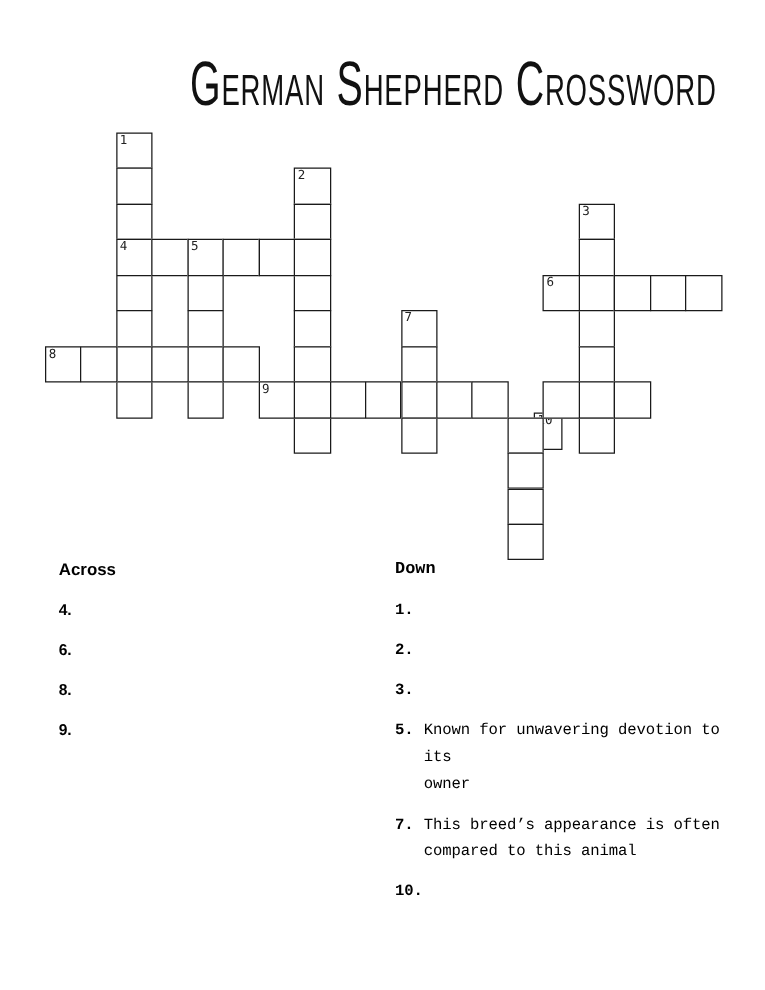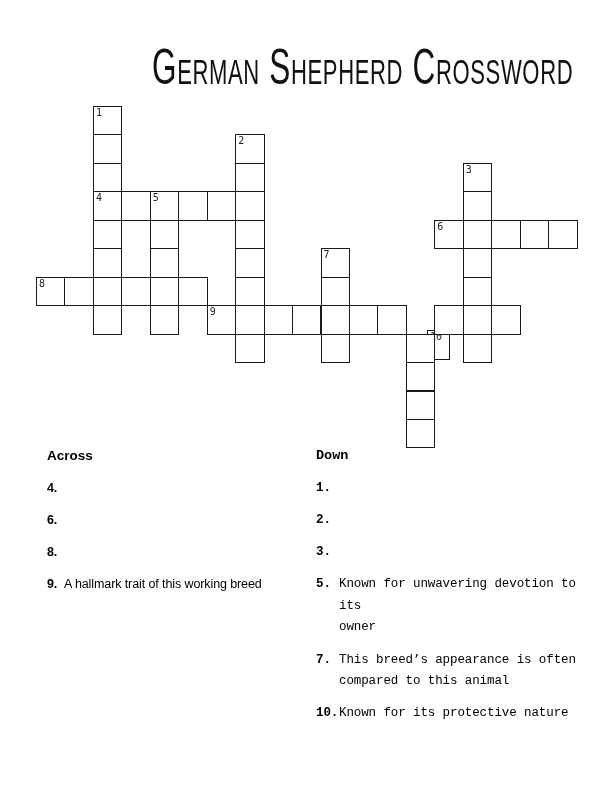--- a/index.html
+++ b/index.html
@@ -164,21 +164,20 @@
           <span class="num">4.</span>
         </div>
         <div class="clue">
           <span class="num">6.</span>
         </div>
         <div class="clue">
           <span class="num">8.</span>
         </div>
         <div class="clue">
           <span class="num">9.</span>
-          <span class="txt">A hallmark trait of this working breed</span>
         </div>
       </div>
   </div>
 
   <div class="clues down">
     <div class="heading">Down</div>
     <div id="down-list">
         <div class="clue">
           <span class="num">1.</span>
         </div>
@@ -193,18 +192,17 @@
           <span class="txt">Known for unwavering devotion to its
 owner</span>
         </div>
         <div class="clue">
           <span class="num">7.</span>
           <span class="txt">This breed’s appearance is often
 compared to this animal</span>
         </div>
         <div class="clue">
           <span class="num">10.</span>
-          <span class="txt">Known for its protective nature</span>
         </div>
       </div>
   </div>
 
 </div>
 
 </body></html>

